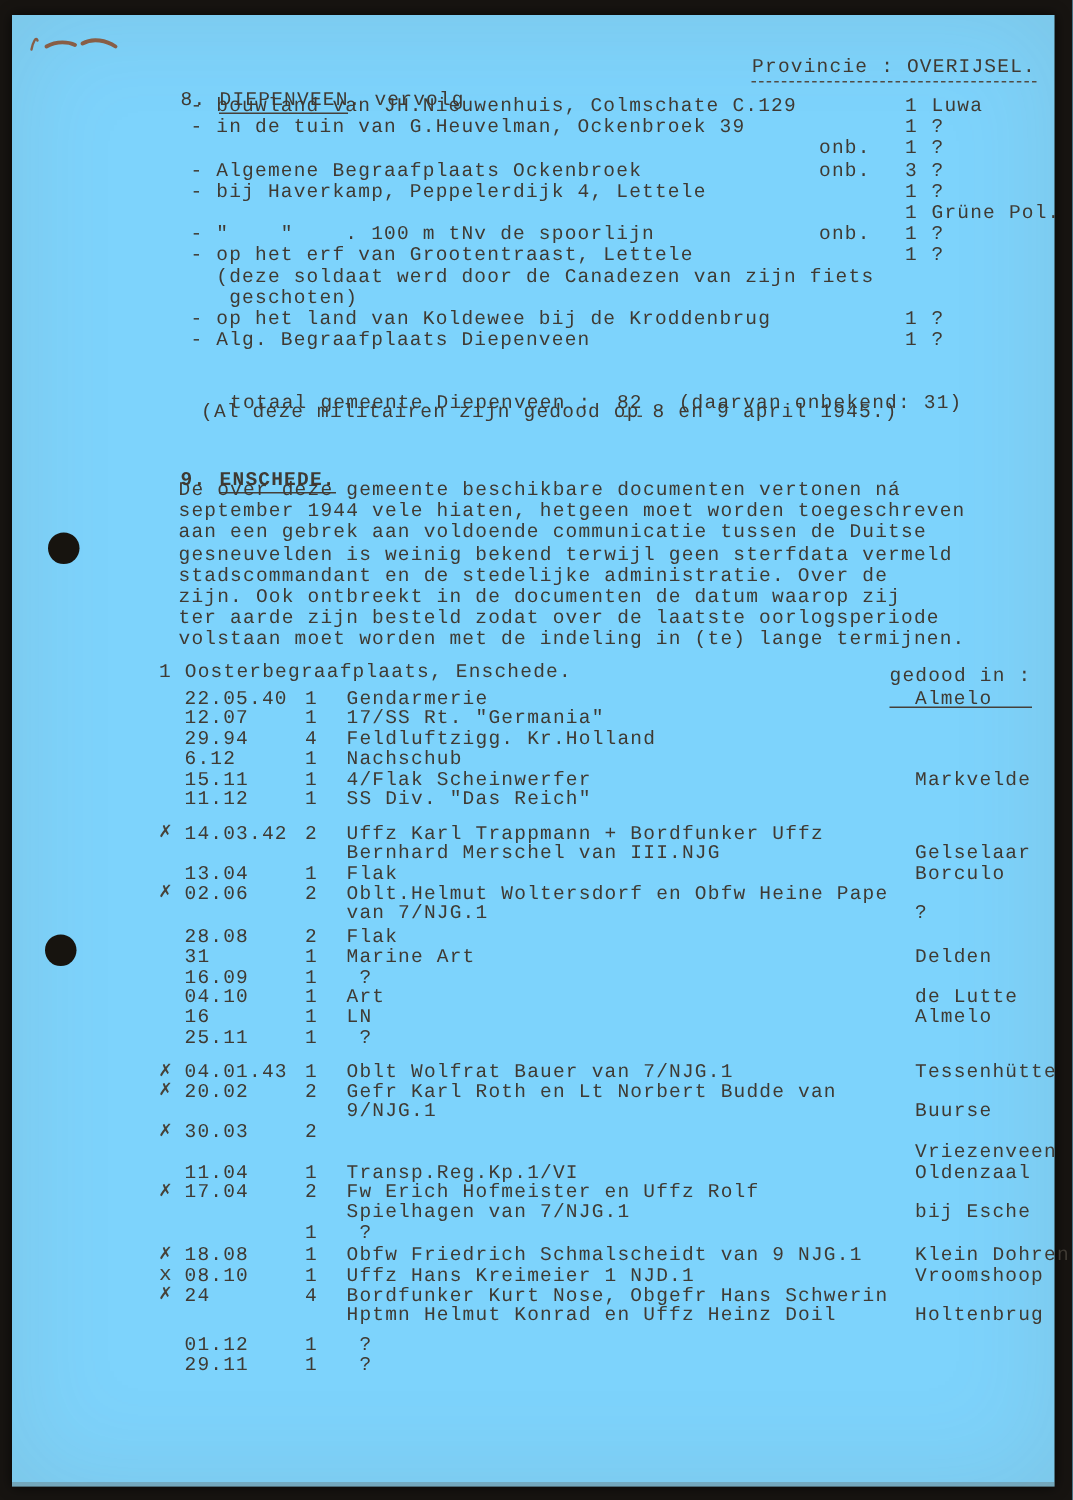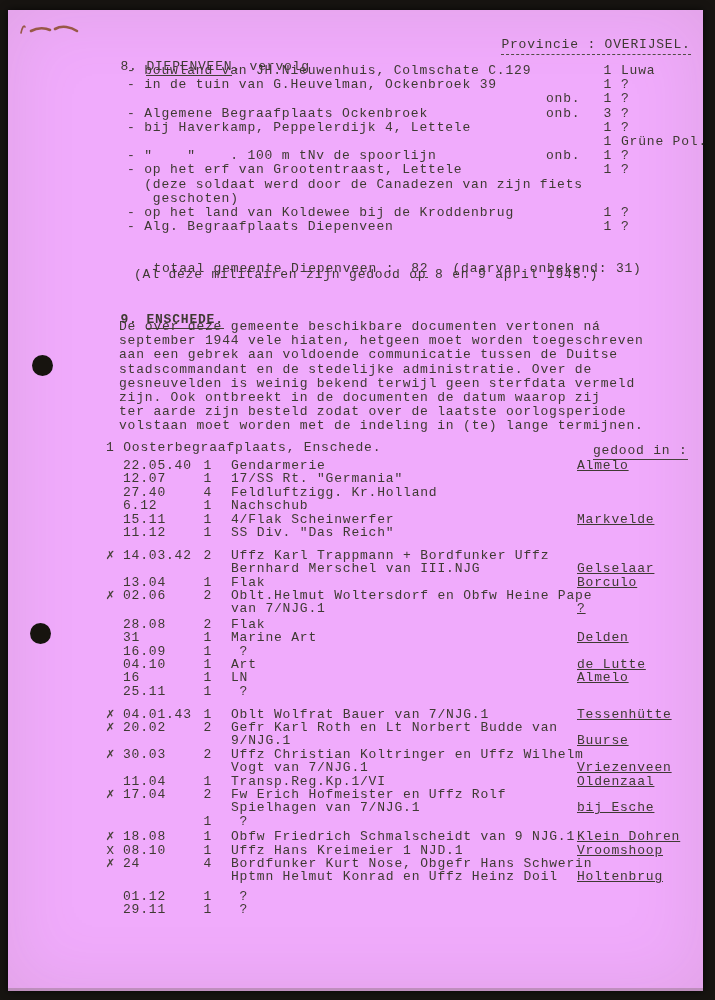--- a/index.html
+++ b/index.html
@@ -3,21 +3,21 @@
 <meta charset="utf-8">
 <style>
   html,body{margin:0;padding:0;}
   body{
     width:715px;height:1000px;position:relative;overflow:hidden;
     background:#171411;
     font-family:"Liberation Mono","DejaVu Sans Mono",monospace;
   }
   .page{
     position:absolute;left:8px;top:10px;width:695px;height:981px;
-    background:#f0abfc;
+    background:#7dd3fc;
     color:#3f3a33;
     font-size:13px;letter-spacing:0.8px;
     box-shadow:inset 0 0 70px rgba(125,112,88,.14), 0 0 8px rgba(0,0,0,.7);
   }
   .page::after{content:"";position:absolute;left:0;right:0;bottom:0;height:3px;background:rgba(95,88,76,.30);}
   .abs{position:absolute;white-space:pre;}
   .u-solid{border-bottom:1.4px solid #45403a;padding-bottom:1px;}
   .u-dash{border-bottom:1.7px dashed #514c44;padding-bottom:2px;}
 
   .pen-mark{position:absolute;left:10px;top:10px;}
@@ -42,34 +42,34 @@
 
   .s8-total{top:236px;left:111px;}
   .total-value{margin-left:17px;border-bottom:1.7px dashed #514c44;padding-bottom:1px;}
   .total-detail{margin-left:24px;}
   .s8-note{top:257px;left:126px;}
 
   .s9-para{position:absolute;top:310px;left:111px;}
   .pline{display:block;line-height:14.2px;white-space:pre;}
 
   .s9-sub{top:430px;left:98px;}
-  .gedood-label{top:433px;left:585px;border-bottom:1.4px solid #45403a;padding-bottom:1px;}
+  .gedood-label{top:433px;left:585px;border-bottom:1.4px solid #45403a;padding-bottom:13px;}
 
   .s9-table{position:absolute;top:449px;left:0;width:100%;}
   .trow{position:relative;height:13.4px;line-height:13.4px;}
   .trow.two{height:26.8px;}
   .gap-l{margin-top:9.5px;}
   .gap-m{margin-top:6px;}
   .gap-s{margin-top:2px;}
   .tc-mark{position:absolute;left:98px;font-size:14px;color:#474239;}
   .tc-date{position:absolute;left:115px;white-space:pre;}
   .tc-count{position:absolute;left:180px;width:24px;text-align:right;white-space:pre;}
   .tc-desc{position:absolute;left:223px;}
   .dline{display:block;line-height:13.4px;white-space:pre;}
-  .tc-place{position:absolute;left:569px;top:0;white-space:pre;text-decoration:underline;}
+  .tc-place{position:absolute;left:602px;top:0;white-space:pre;}
 </style>
 </head>
 <body>
 
 <div class="page">
 
   <svg class="pen-mark" width="62" height="18" viewBox="0 0 62 18">
     <path d="M3 13 C4 8 6 4 7 7" stroke="#8a4a28" stroke-width="1.6" fill="none" stroke-linecap="round" opacity="0.85"></path>
     <path d="M13 11 C20 7 28 8 32 10" stroke="#8a4a28" stroke-width="2.6" fill="none" stroke-linecap="round" opacity="0.85"></path>
     <path d="M37 9 C44 5 53 7 59 11" stroke="#8a4a28" stroke-width="2.6" fill="none" stroke-linecap="round" opacity="0.85"></path>
@@ -168,22 +168,22 @@
   <div class="abs s8-note">(Al deze militairen zijn gedood op 8 en 9 april 1945.)</div>
 
   <div class="abs sec-heading s9-heading">
     <span class="sec-num">9.</span><span class="u-solid">ENSCHEDE.</span>
   </div>
 
   <div class="s9-para">
       <span class="pline">De over deze gemeente beschikbare documenten vertonen ná</span>
       <span class="pline">september 1944 vele hiaten, hetgeen moet worden toegeschreven</span>
       <span class="pline">aan een gebrek aan voldoende communicatie tussen de Duitse</span>
+      <span class="pline">gesneuvelden is weinig bekend terwijl geen sterfdata vermeld</span>
       <span class="pline">stadscommandant en de stedelijke administratie. Over de</span>
-      <span class="pline">gesneuvelden is weinig bekend terwijl geen sterfdata vermeld</span>
       <span class="pline">zijn. Ook ontbreekt in de documenten de datum waarop zij</span>
       <span class="pline">ter aarde zijn besteld zodat over de laatste oorlogsperiode</span>
       <span class="pline">volstaan moet worden met de indeling in (te) lange termijnen.</span>
     </div>
 
   <div class="abs s9-sub">1 Oosterbegraafplaats, Enschede.</div>
   <div class="abs gedood-label">gedood in :</div>
 
   <div class="s9-table">
       <div class="trow">
@@ -199,21 +199,21 @@
         <span class="tc-mark"></span>
         <span class="tc-date">12.07</span>
         <span class="tc-count">1</span>
         <span class="tc-desc">
           <span class="dline">17/SS Rt. "Germania"</span>
         </span>
         <span class="tc-place"></span>
       </div>
       <div class="trow">
         <span class="tc-mark"></span>
-        <span class="tc-date">27.40</span>
+        <span class="tc-date">29.94</span>
         <span class="tc-count">4</span>
         <span class="tc-desc">
           <span class="dline">Feldluftzigg. Kr.Holland</span>
         </span>
         <span class="tc-place"></span>
       </div>
       <div class="trow">
         <span class="tc-mark"></span>
         <span class="tc-date">6.12</span>
         <span class="tc-count">1</span>
@@ -339,24 +339,20 @@
         <span class="tc-desc">
           <span class="dline">Gefr Karl Roth en Lt Norbert Budde van</span>
           <span class="dline">9/NJG.1</span>
         </span>
         <span class="tc-place" style="top: 13.4px;">Buurse</span>
       </div>
       <div class="trow two">
         <span class="tc-mark">✗</span>
         <span class="tc-date">30.03</span>
         <span class="tc-count">2</span>
-        <span class="tc-desc">
-          <span class="dline">Uffz Christian Koltringer en Uffz Wilhelm</span>
-          <span class="dline">Vogt van 7/NJG.1</span>
-        </span>
         <span class="tc-place" style="top: 13.4px;">Vriezenveen</span>
       </div>
       <div class="trow">
         <span class="tc-mark"></span>
         <span class="tc-date">11.04</span>
         <span class="tc-count">1</span>
         <span class="tc-desc">
           <span class="dline">Transp.Reg.Kp.1/VI</span>
         </span>
         <span class="tc-place">Oldenzaal</span>

